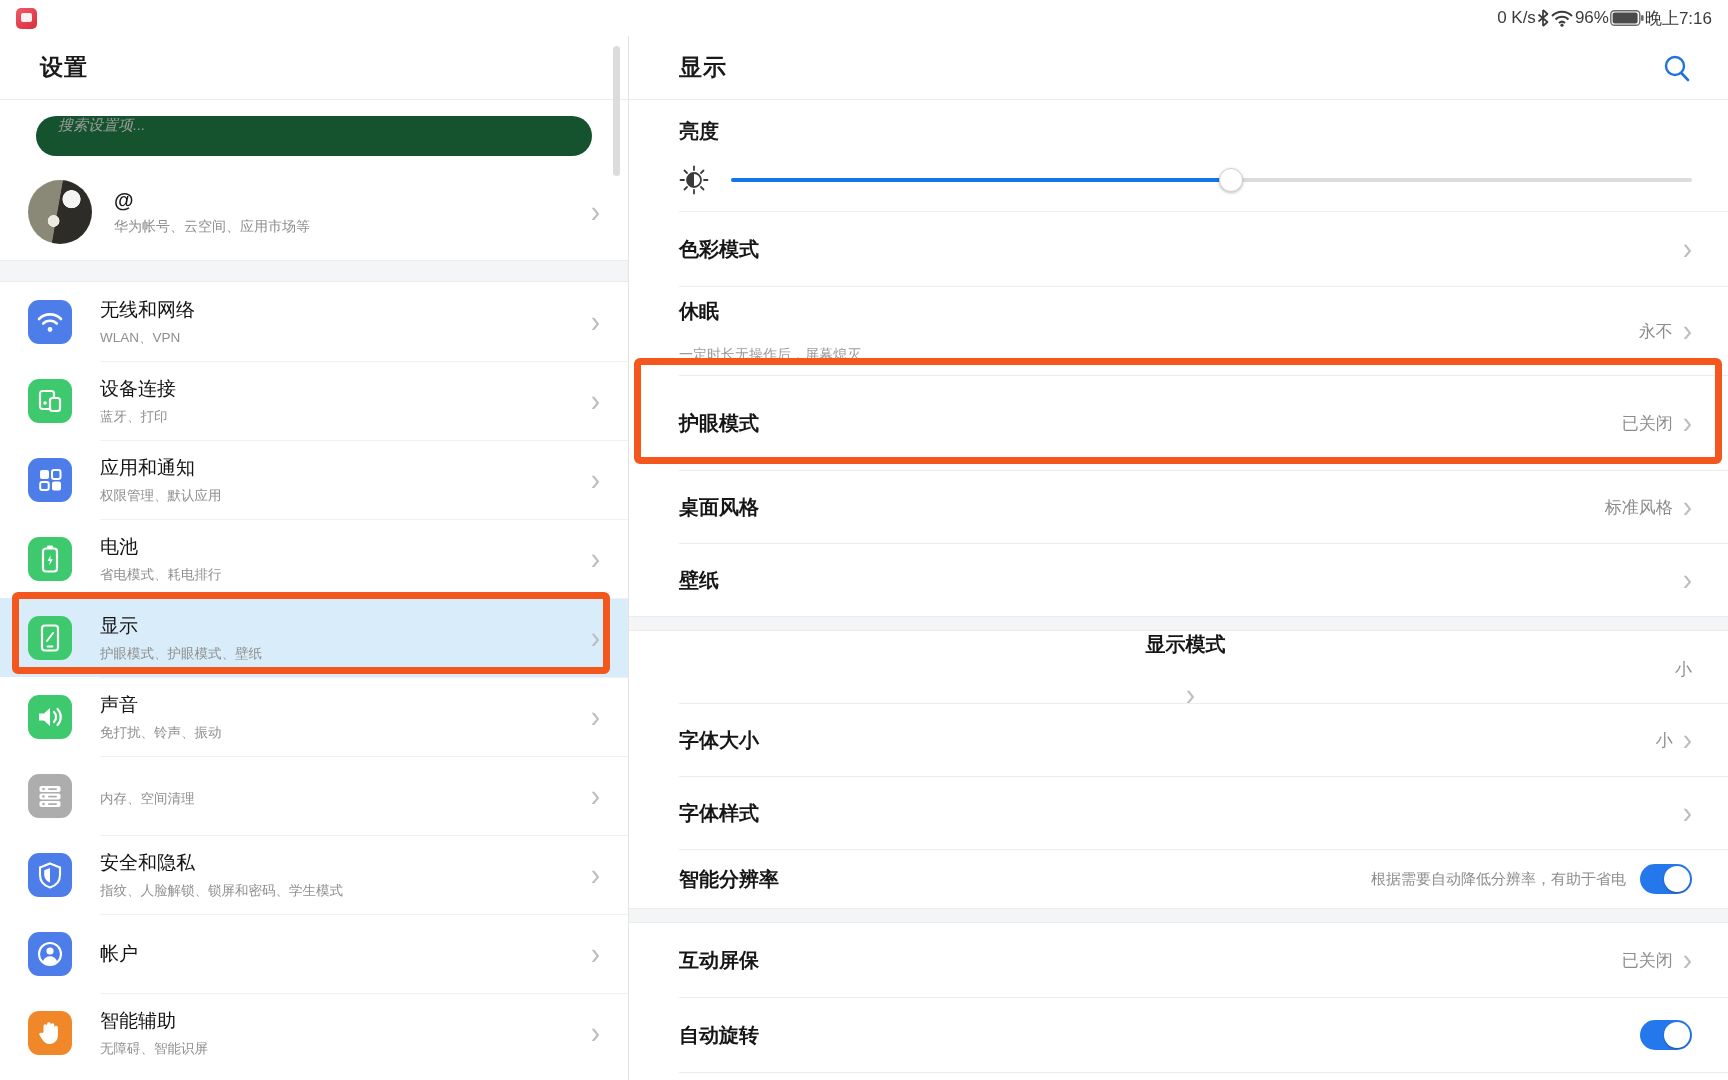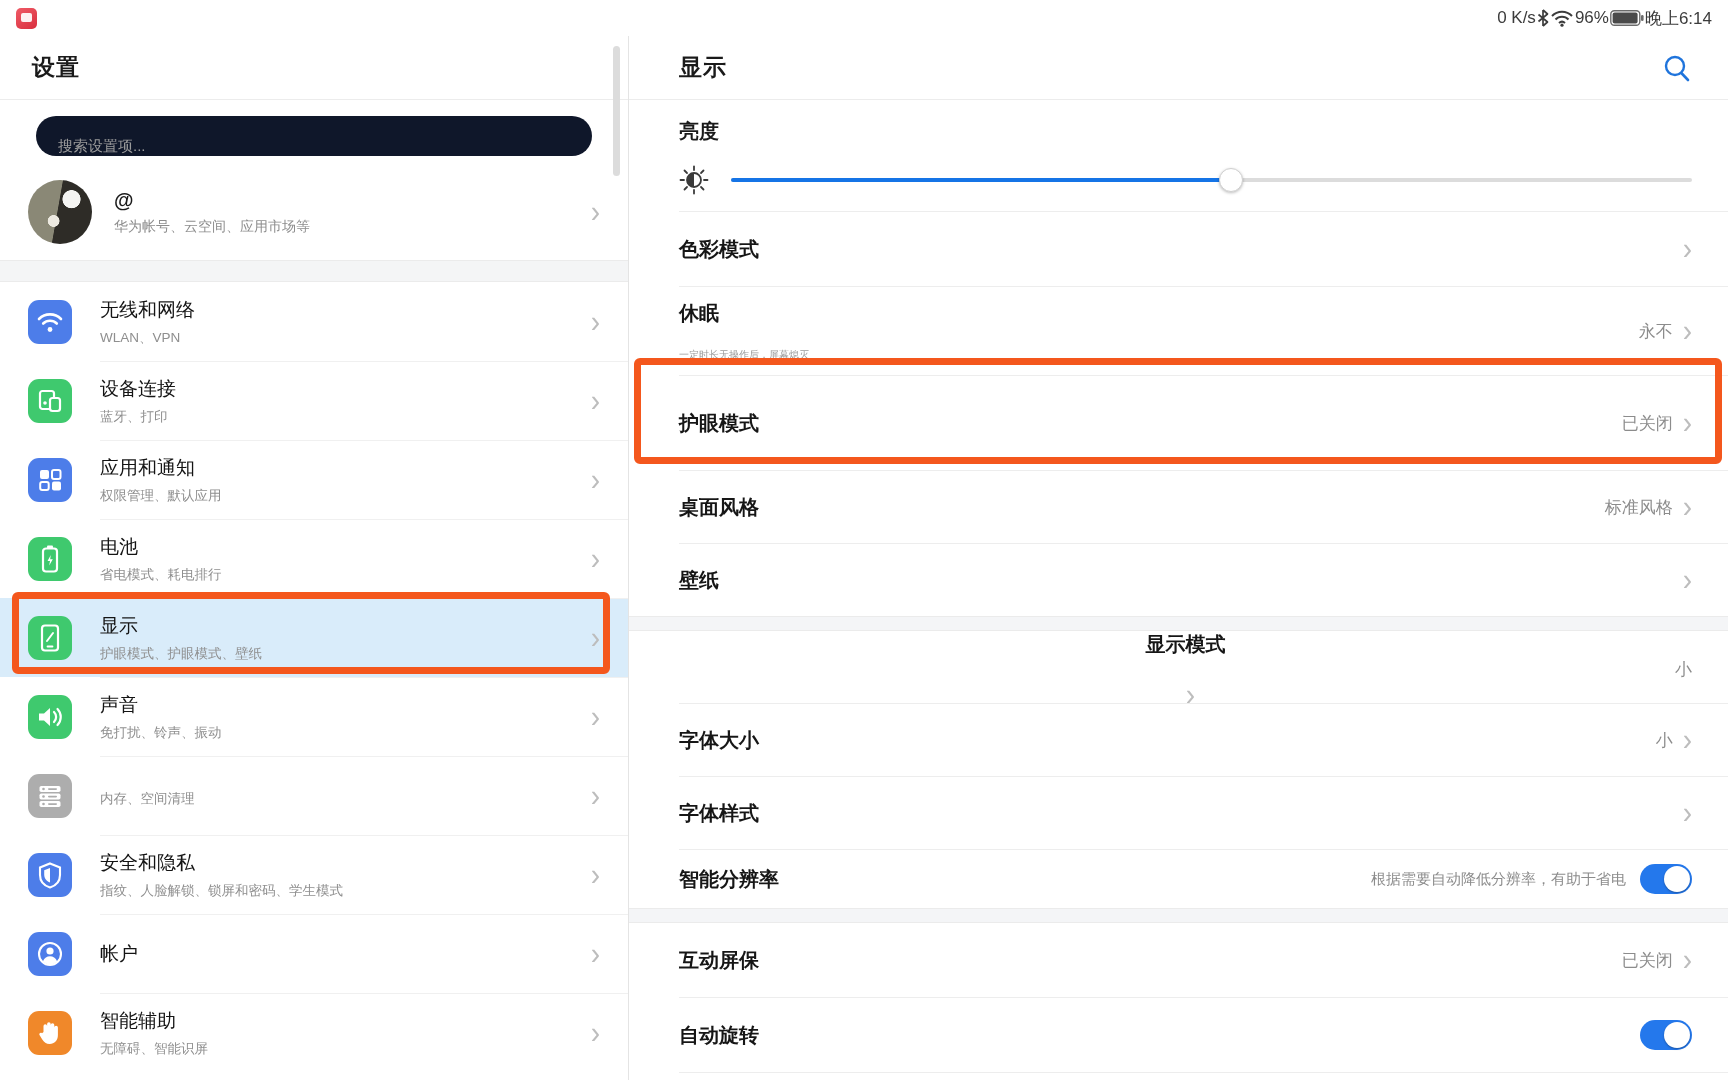--- a/index.html
+++ b/index.html
@@ -12,26 +12,26 @@
   .statusbar .right { margin-left:auto; display:flex; align-items:center; gap:1px; font-size:17px; color:#3c3c3c; }
   .app-badge { width:21px; height:21px; border-radius:5px; background:linear-gradient(145deg,#ef5a66,#d92f3e); position:relative; }
   .app-badge::after { content:""; position:absolute; left:5px; top:5px; width:11px; height:9px; background:#fff; border-radius:2px; opacity:.92; }
   .sb-icon { display:inline-block; }
 
   
   .pane-left { position:absolute; top:36px; left:0; width:628px; bottom:0; background:#fff; }
   .pane-right { position:absolute; top:36px; left:628px; right:0; bottom:0; background:#fff; border-left:1px solid #e4e4e4; }
 
   
-  .lp-header { height:64px; display:flex; align-items:center; padding:0 32px; border-bottom:1px solid #ececec; }
+  .lp-header { height:64px; display:flex; align-items:center; padding:0 40px; border-bottom:1px solid #ececec; }
   .lp-header h1 { font-size:23px; font-weight:700; letter-spacing:1px; }
   .lp-scrollthumb { position:absolute; right:8px; top:10px; width:7px; height:130px; background:#dcdcdc; border-radius:4px; }
 
   .search-wrap { padding:16px 36px 14px 36px; }
-  .search-pill { height:40px; background:#0f172a; border-radius:20px; display:flex; align-items:flex-end; padding:0 22px; }
+  .search-pill { height:40px; background:#14532d; border-radius:20px; display:flex; align-items:flex-start; padding:0 22px;font-style:italic; }
   .search-pill span { color:#9b9b9b; font-size:15px; }
 
   .account-row { display:flex; align-items:center; padding:10px 28px 16px 28px; }
   .avatar { width:64px; height:64px; border-radius:50%; flex:0 0 64px;
     background:
       radial-gradient(circle at 68% 30%, #f4f4f2 0 14%, transparent 15%),
       radial-gradient(circle at 40% 64%, #ece9e0 0 10%, transparent 11%),
       linear-gradient(100deg,#8a8876 0 46%, #2e2c27 47% 100%);
   }
   .account-text { margin-left:22px; flex:1; }
@@ -51,21 +51,21 @@
   .l-title { font-size:19px; font-weight:400; color:#141414; }
   .l-sub { font-size:13.5px; color:#8f8f8f; margin-top:6px; white-space:nowrap; }
   .chev { color:#bdbdbd; font-size:28px; line-height:1; font-weight:400; transform:scaleY(1.15); }
 
   
   .rp-header { height:64px; display:flex; align-items:center; padding:0 36px 0 50px; border-bottom:1px solid #ececec; }
   .rp-header h1 { font-size:23px; font-weight:700; letter-spacing:1px; flex:1; }
 
   .rrow { position:relative; display:flex; align-items:center; padding:0 36px 0 50px; }
   .rrow .lbl { font-size:20px; font-weight:700; color:#161616; }
-  .rrow .sub { font-size:10px; color:#9a9a9a; margin-top:21px; font-weight:400; }
+  .rrow .sub { font-size:14px; color:#9a9a9a; margin-top:21px; font-weight:400; }
   .rrow .val { margin-left:auto; font-size:17px; color:#8c8c8c; }
   .rrow .val + .chev { margin-left:10px; }
   .rrow .chev { margin-left:auto; }
   .rrow .val ~ .chev, .rrow .chev.after-val { margin-left:10px; }
   .r-div { height:1px; background:#ededed; margin-left:50px; }
   .r-band { height:15px; background:#f4f5f7; border-top:1px solid #ebebeb; border-bottom:1px solid #ebebeb; }
 
   .bright-block { padding:18px 36px 16px 50px; }
   .bright-label { font-size:20px; font-weight:700; }
   .slider-line { display:flex; align-items:center; margin-top:20px; }
@@ -107,21 +107,21 @@
         </svg>
       </span>
       <span>96%</span>
       <span class="sb-icon">
         <svg width="34" height="16" viewBox="0 0 34 16">
           <rect x="0.8" y="0.8" width="29" height="14.4" rx="3.5" fill="none" stroke="#6b6b6b" stroke-width="1.4"></rect>
           <rect x="2.6" y="2.6" width="25" height="10.8" rx="2" fill="#4a4a4a"></rect>
           <rect x="31" y="5" width="2.6" height="6" rx="1.3" fill="#6b6b6b"></rect>
         </svg>
       </span>
-      <span>晚上6:14</span>
+      <span>晚上7:16</span>
     </div>
   </div>
 
   <div class="pane-left">
     <div class="lp-header">
       <h1>设置</h1>
     </div>
     <div class="lp-scrollthumb"></div>
 
     <div class="search-wrap">

